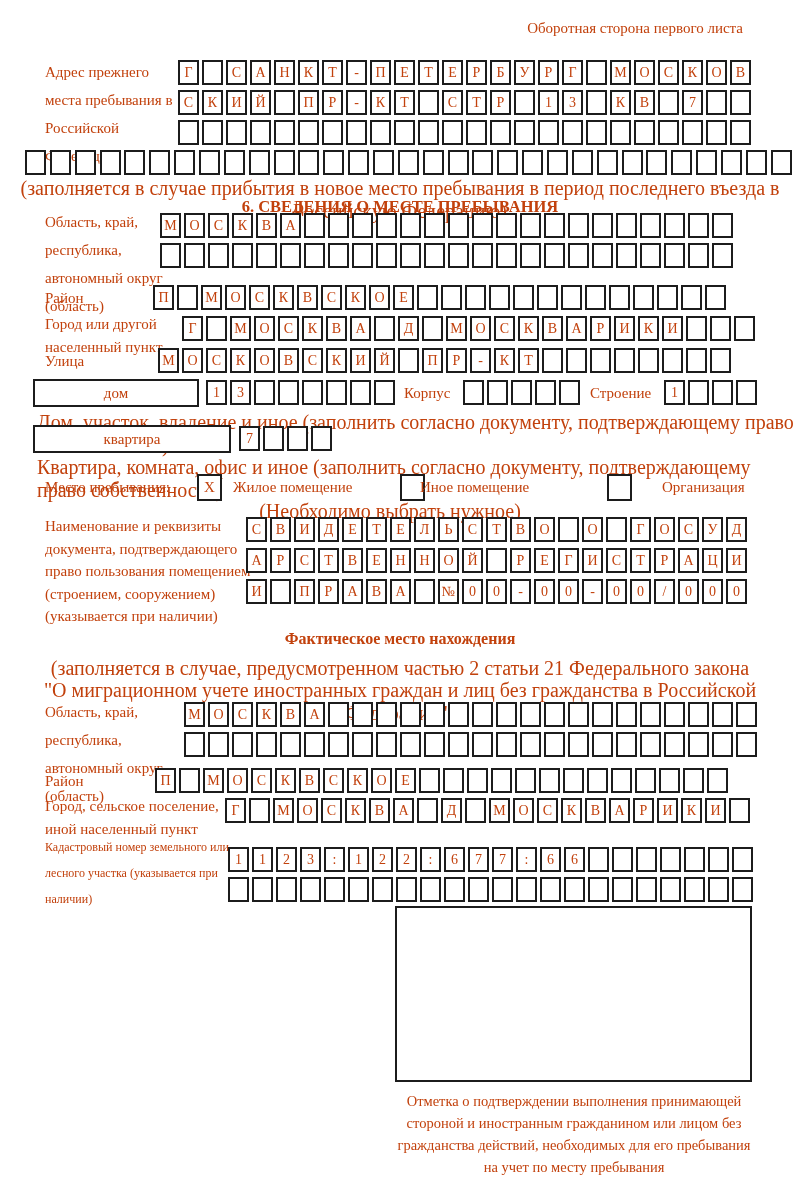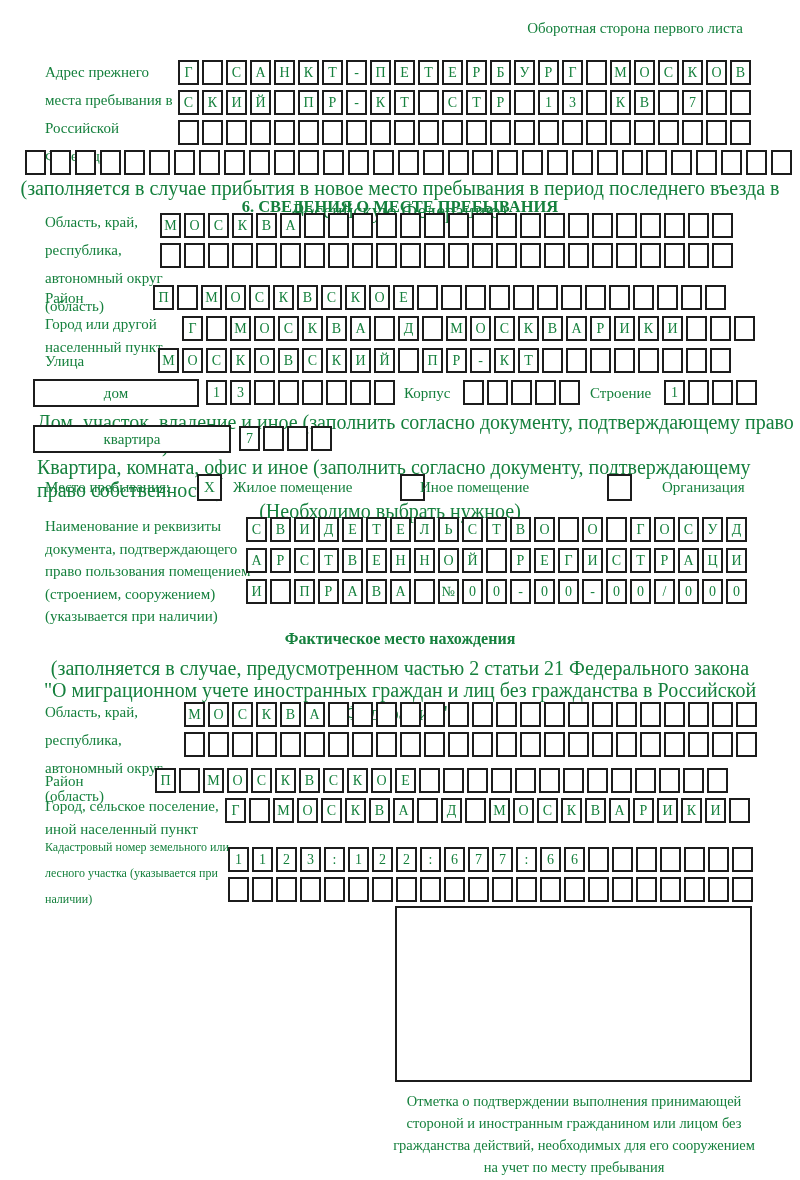--- a/index.html
+++ b/index.html
@@ -1,16 +1,16 @@
 <!DOCTYPE html>
 <html><head>
 <meta charset="utf-8">
 <style>
   html,body{margin:0;padding:0;background:#fff;}
-  #page{position:relative;width:800px;height:1180px;background:#fff;color:#15803d;
+  #page{position:relative;width:800px;height:1180px;background:#fff;color:#c2410c;
         font-family:"Liberation Serif","DejaVu Serif",serif;overflow:hidden;}
   .abs{position:absolute;}
   .lbl{font-size:15px;line-height:28px;}
   .lbl-tight{font-size:15px;line-height:23px;}
   .note{font-size:20px;}
   .center{text-align:center;width:100%;left:0;}
   .title{font-size:16.5px;font-weight:bold;}
   .boxrow{display:flex;gap:3px;}
   .cell{flex:0 0 auto;width:21px;height:25px;box-sizing:border-box;border:2px solid #1c1c1c;
         display:flex;align-items:center;justify-content:center;font-size:14px;background:#fff;}
@@ -560,17 +560,17 @@
       <span class="cell"></span>
       <span class="cell"></span>
       <span class="cell"></span>
       <span class="cell"></span>
     </div>
 
   <div class="abs stampbox" style="left:395px;top:906px;width:357px;height:176px;"></div>
   <div class="abs" style="left:378px;top:1090px;width:392px;">
     <div class="cap-line">Отметка о подтверждении выполнения принимающей</div>
     <div class="cap-line">стороной и иностранным гражданином или лицом без</div>
-    <div class="cap-line">гражданства действий, необходимых для его сооружением</div>
+    <div class="cap-line">гражданства действий, необходимых для его пребывания</div>
     <div class="cap-line">на учет по месту пребывания</div>
   </div>
 
 </div>
 
 </body></html>

